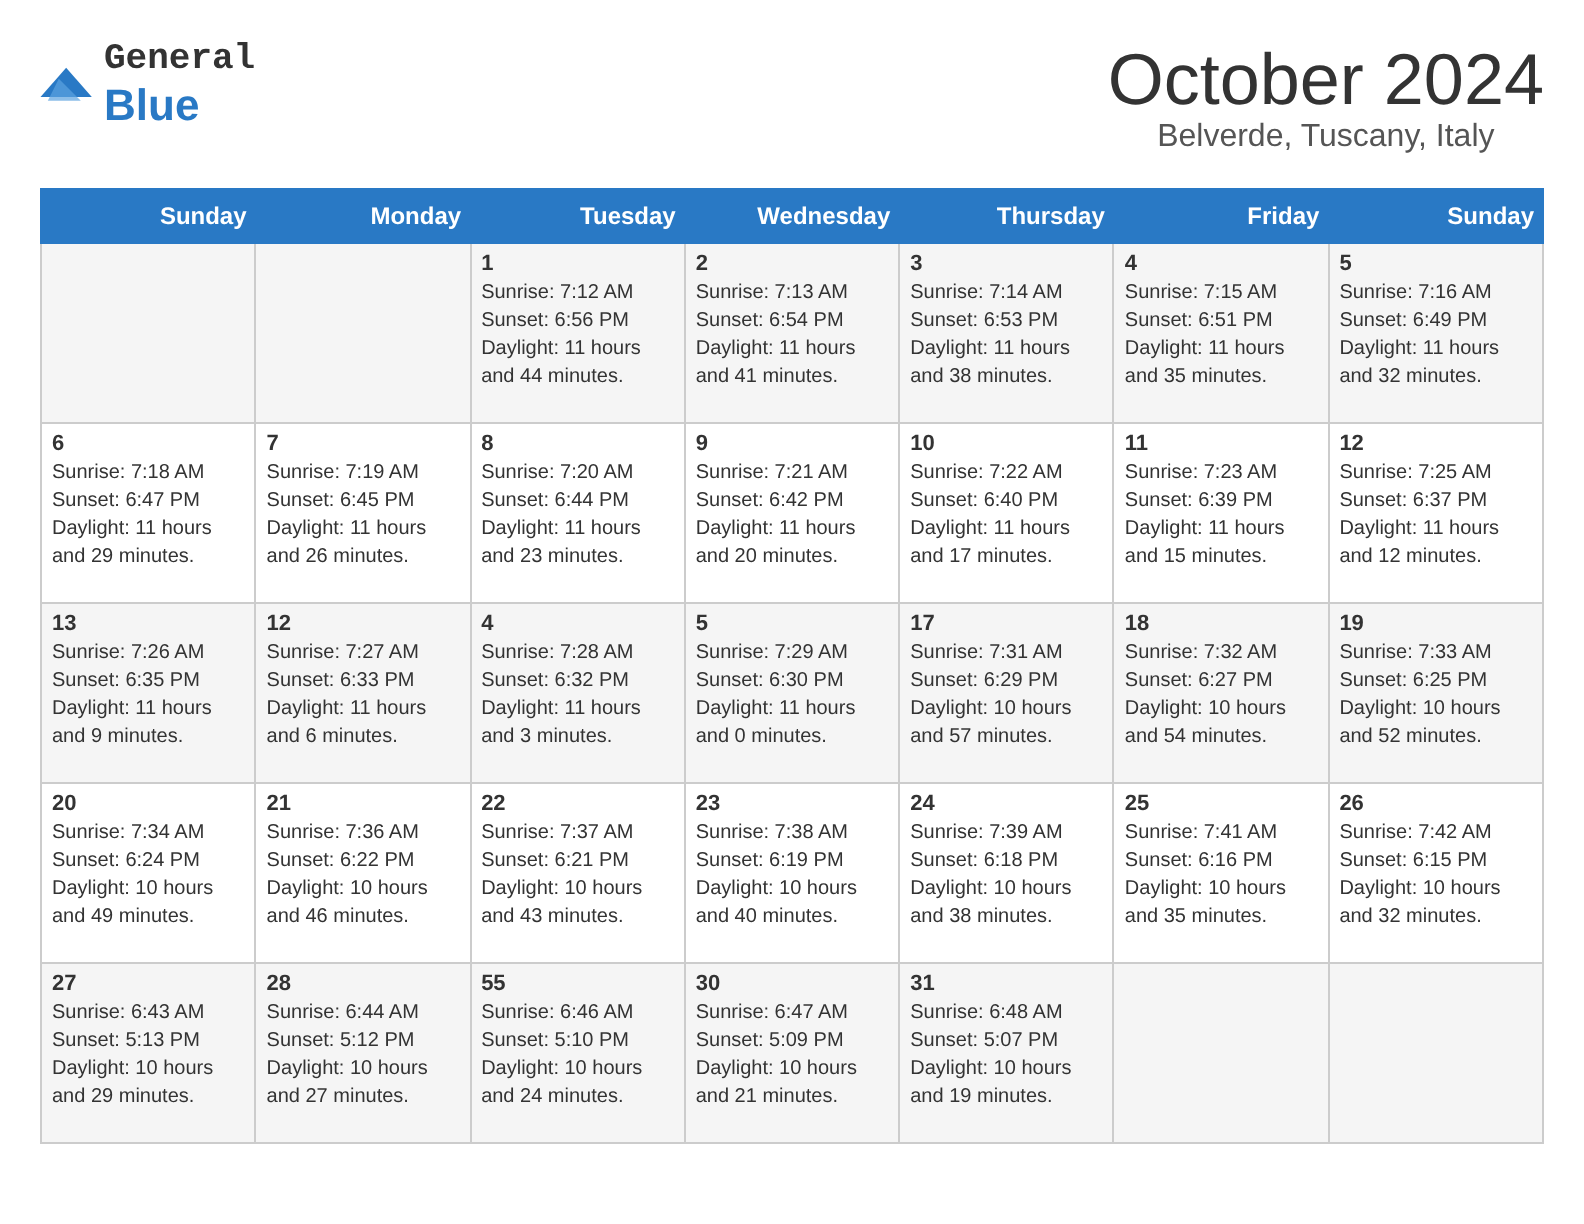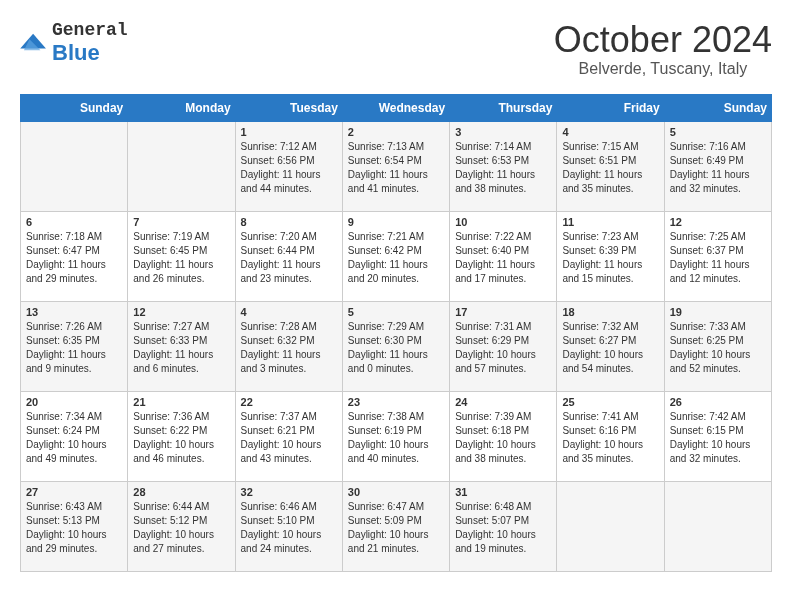--- a/index.html
+++ b/index.html
@@ -191,21 +191,21 @@
         <td><span class="day-num">25</span>
         <span class="day-detail">Sunrise: 7:41 AM<br>Sunset: 6:16 PM<br>Daylight: 10 hours and 35 minutes.</span></td>
         <td><span class="day-num">26</span>
         <span class="day-detail">Sunrise: 7:42 AM<br>Sunset: 6:15 PM<br>Daylight: 10 hours and 32 minutes.</span></td>
       </tr>
       <tr>
         <td><span class="day-num">27</span>
         <span class="day-detail">Sunrise: 6:43 AM<br>Sunset: 5:13 PM<br>Daylight: 10 hours and 29 minutes.</span></td>
         <td><span class="day-num">28</span>
         <span class="day-detail">Sunrise: 6:44 AM<br>Sunset: 5:12 PM<br>Daylight: 10 hours and 27 minutes.</span></td>
-        <td><span class="day-num">32</span>
+        <td><span class="day-num">55</span>
         <span class="day-detail">Sunrise: 6:46 AM<br>Sunset: 5:10 PM<br>Daylight: 10 hours and 24 minutes.</span></td>
         <td><span class="day-num">30</span>
         <span class="day-detail">Sunrise: 6:47 AM<br>Sunset: 5:09 PM<br>Daylight: 10 hours and 21 minutes.</span></td>
         <td><span class="day-num">31</span>
         <span class="day-detail">Sunrise: 6:48 AM<br>Sunset: 5:07 PM<br>Daylight: 10 hours and 19 minutes.</span></td>
         <td class="empty-cell"></td>
         <td class="empty-cell"></td>
       </tr>
     </tbody>
 </table>

